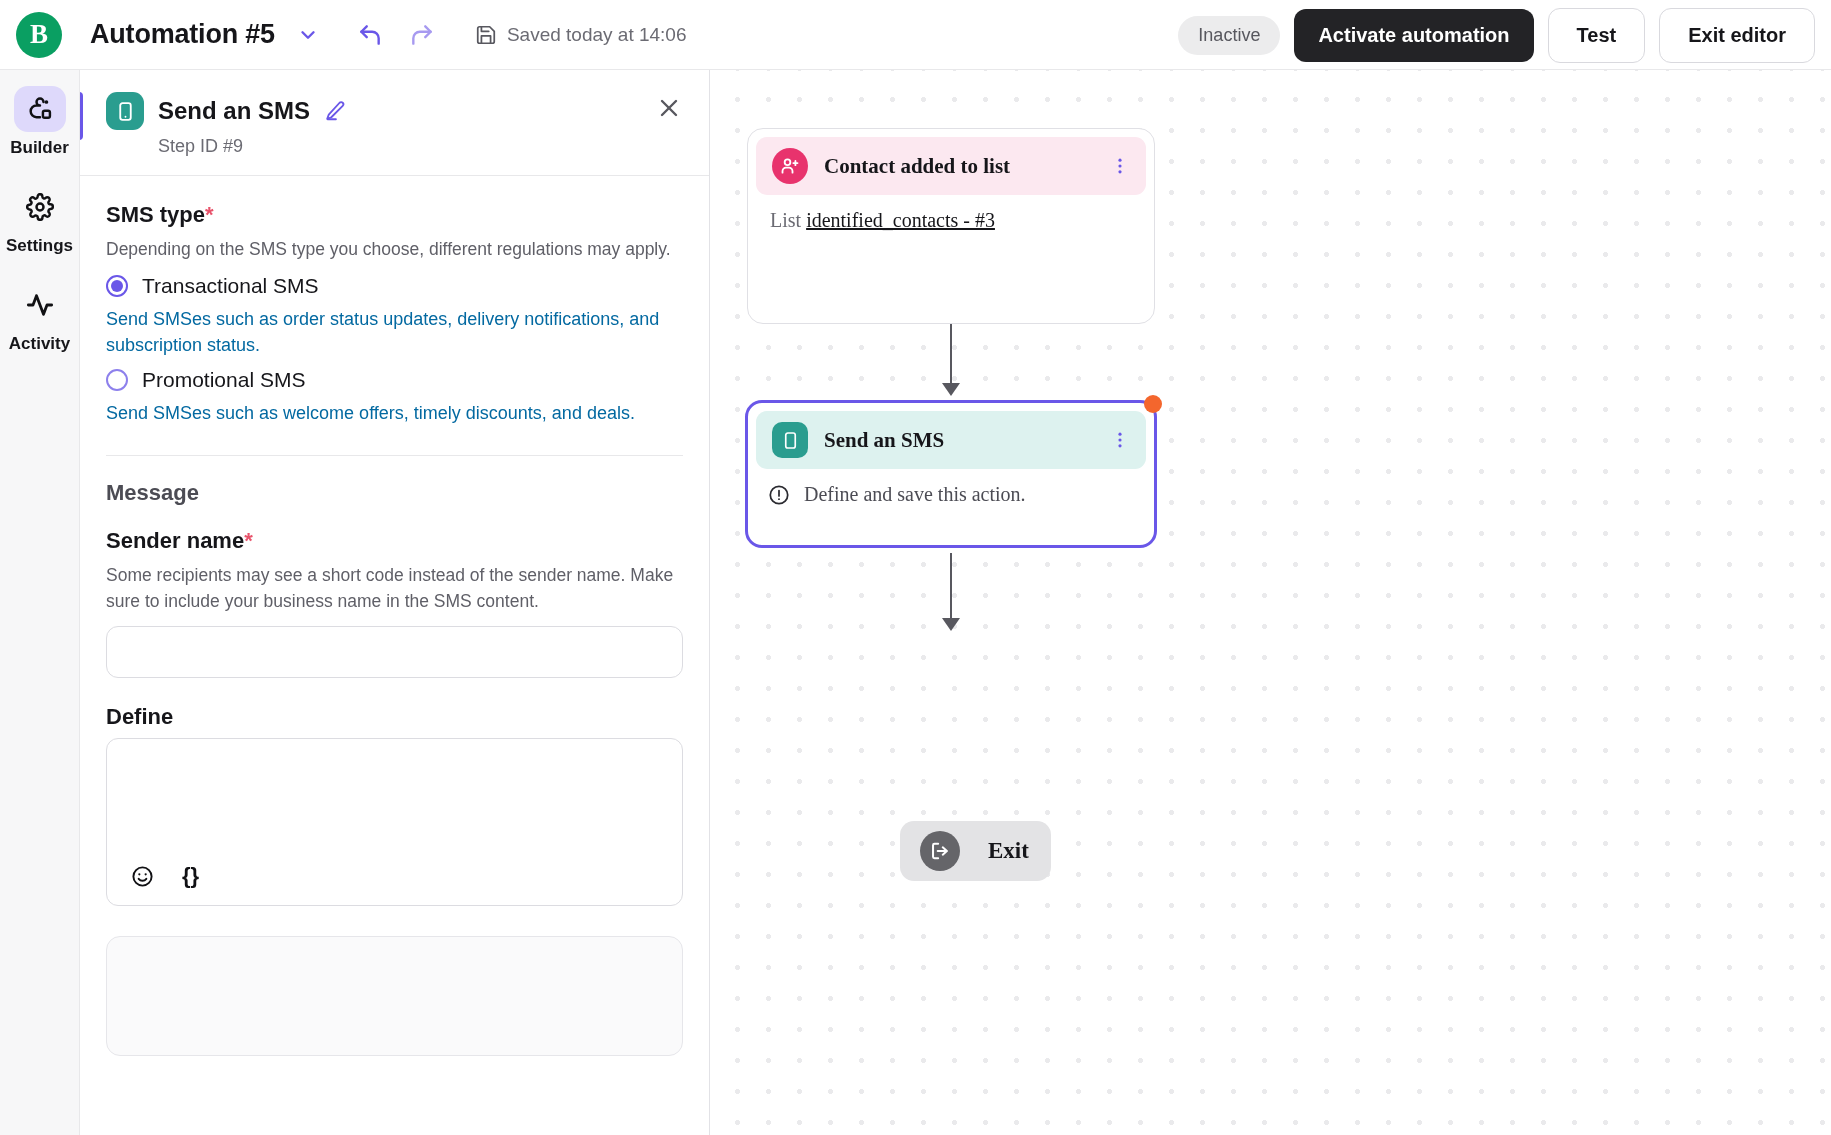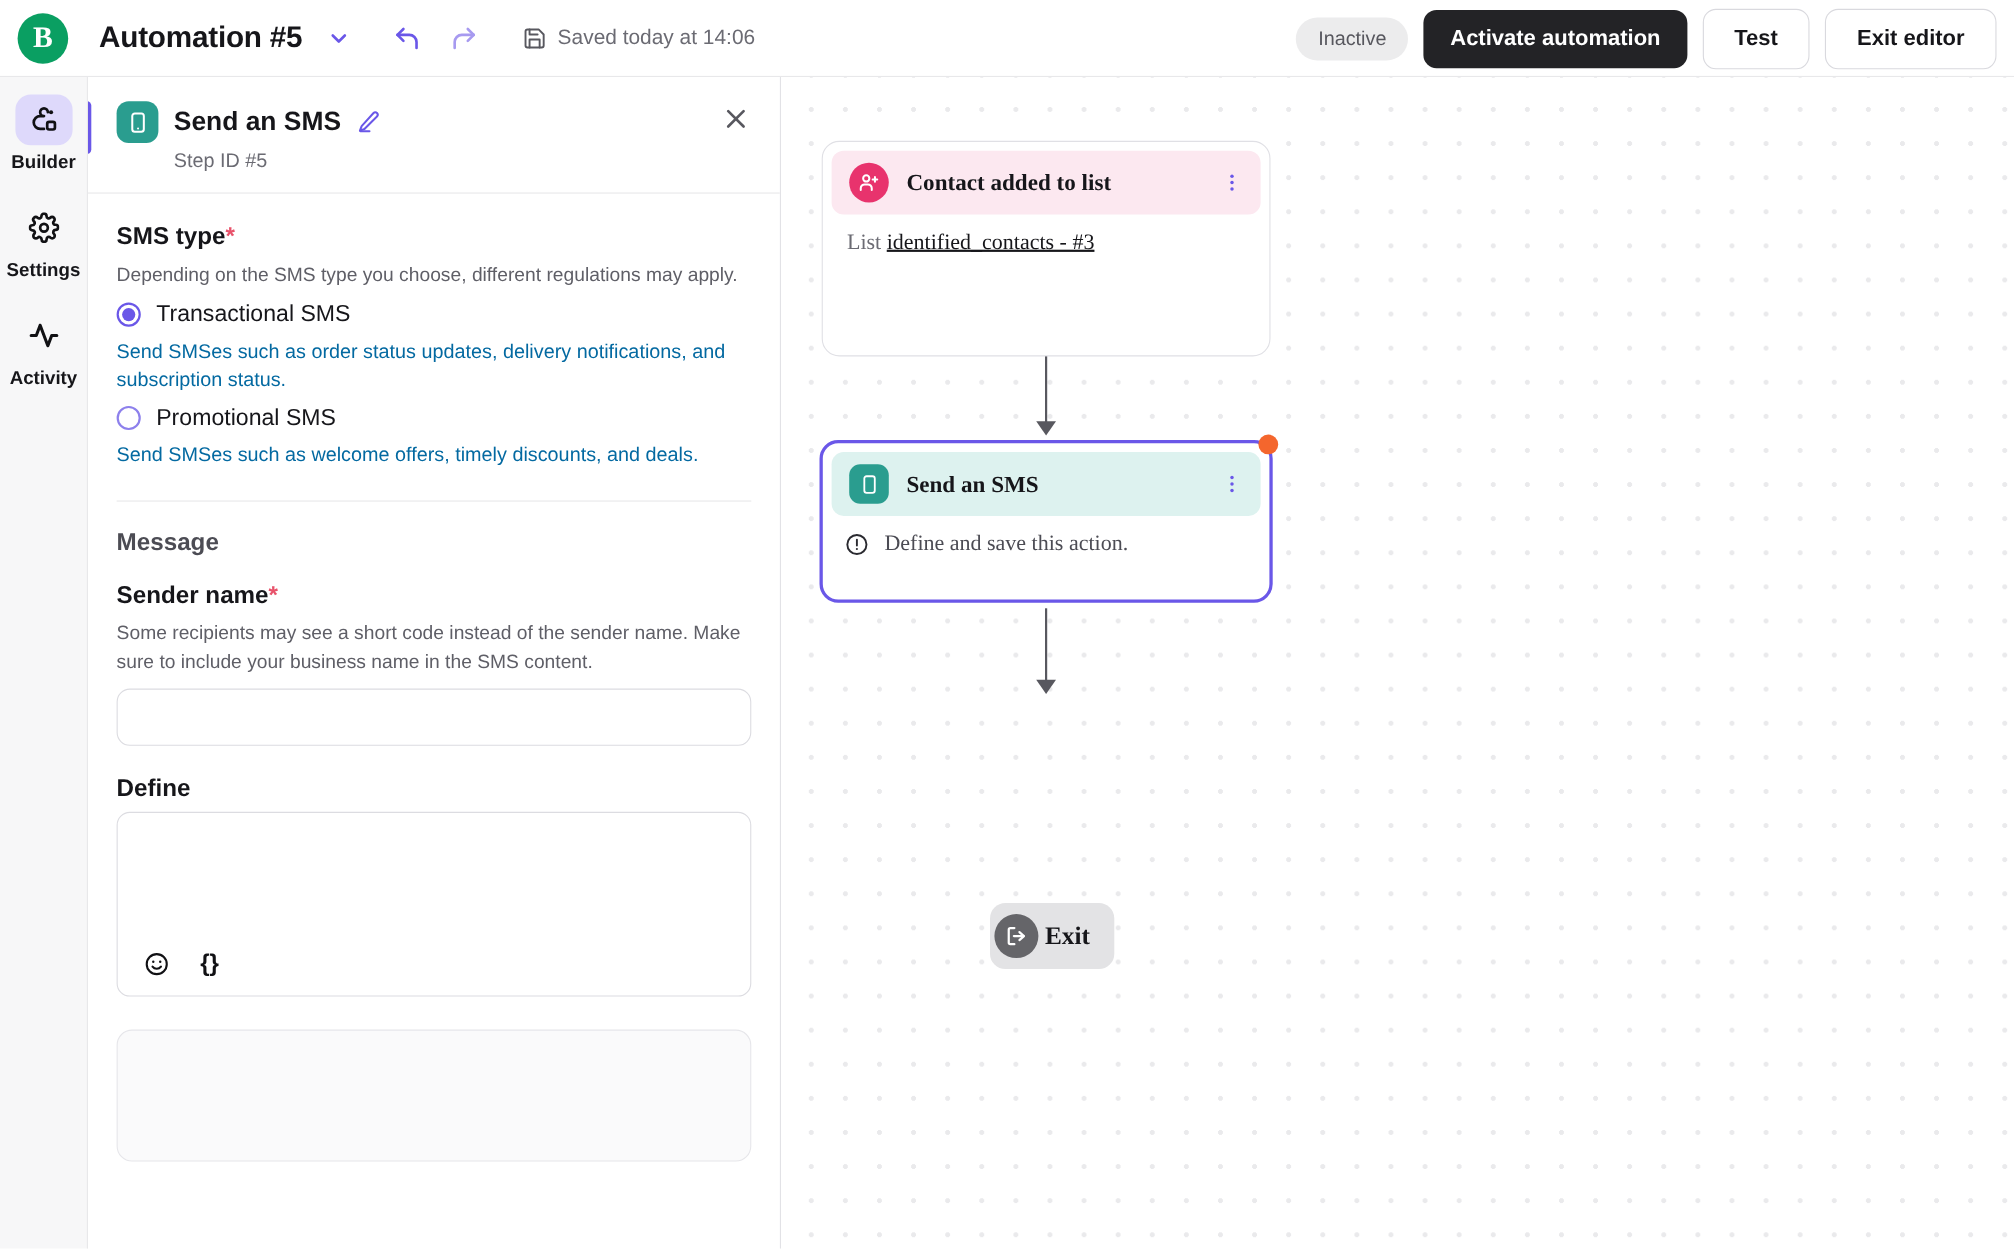--- a/index.html
+++ b/index.html
@@ -252,22 +252,22 @@
   }
   .arrow-head {
     position:absolute; width:0; height:0;
     border-left: 9px solid transparent;
     border-right: 9px solid transparent;
     border-top: 13px solid #58585f;
   }
   .exit-node {
     position:absolute; left: 190px; top: 751px;
     background:#e3e3e5; border-radius: 14px;
-    display:flex; align-items:center; gap: 6px;
-    padding: 10px 22px 10px 4px;
+    display:flex; align-items:center; gap: 28px;
+    padding: 10px 22px 10px 20px;
     cursor:pointer;
   }
   .exit-circle {
     width: 40px; height: 40px; border-radius:50%;
     background:#656569;
     display:flex; align-items:center; justify-content:center;
   }
   .exit-label { font-size: 23px; font-weight:700; color:#16161a; }
 </style>
 </head>
@@ -361,21 +361,21 @@
           </svg>
       </span>
       <span class="panel-title">Send an SMS</span>
       <span class="edit-icon">
         <svg width="22" height="22" viewBox="0 0 24 24" fill="none" stroke="currentColor" stroke-width="2" stroke-linecap="round" stroke-linejoin="round">
             <path d="M17 3a2.4 2.4 0 0 1 3.4 3.4L8 18.8 3.5 20.5 5.2 16z"></path>
             <line x1="4" y1="21" x2="13" y2="21"></line>
           </svg>
       </span>
     </div>
-    <div class="step-id">Step ID #5</div>
+    <div class="step-id">Step ID #9</div>
     <div class="close-x">
       <svg width="24" height="24" viewBox="0 0 24 24" fill="none" stroke="currentColor" stroke-width="2.4" stroke-linecap="round">
           <line x1="5" y1="5" x2="19" y2="19"></line>
           <line x1="19" y1="5" x2="5" y2="19"></line>
         </svg>
     </div>
   </div>
 
   <div class="panel-body">
 

